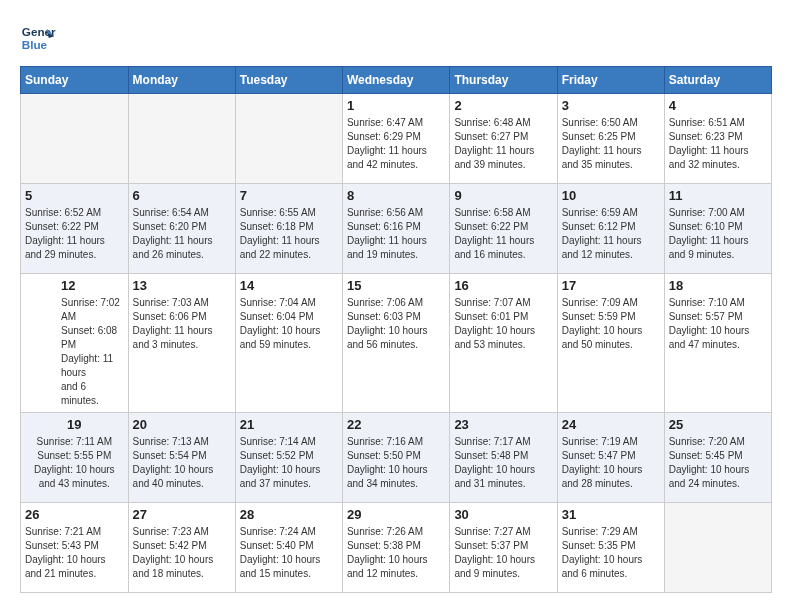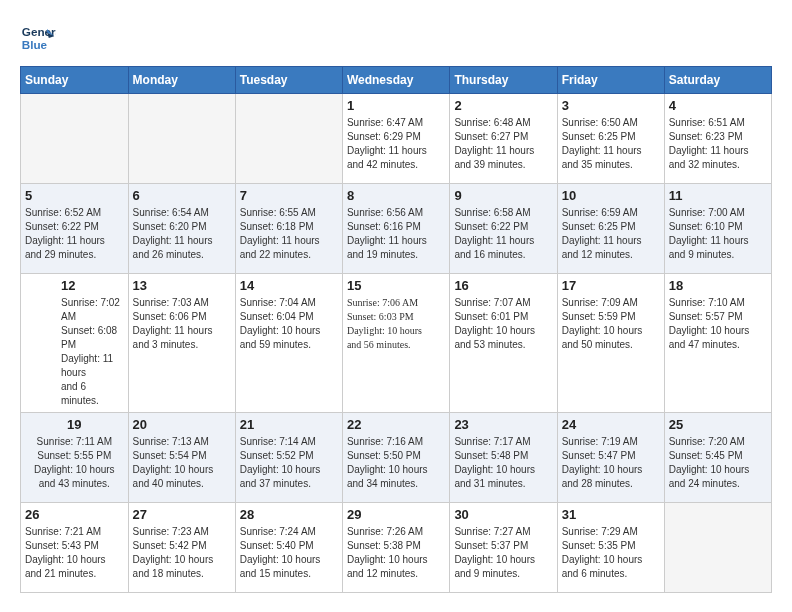--- a/index.html
+++ b/index.html
@@ -175,21 +175,21 @@
         <td style="background: rgb(238, 242, 248);">
           <div class="day-number">9</div>
           <div class="day-info" style="white-space: pre-line;">Sunrise: 6:58 AM
 Sunset: 6:22 PM
 Daylight: 11 hours
 and 16 minutes.</div>
         </td>
         <td style="background: rgb(238, 242, 248);">
           <div class="day-number">10</div>
           <div class="day-info" style="white-space: pre-line;">Sunrise: 6:59 AM
-Sunset: 6:25 PM
+Sunset: 6:12 PM
 Daylight: 11 hours
 and 12 minutes.</div>
         </td>
         <td style="background: rgb(238, 242, 248);">
           <div class="day-number">11</div>
           <div class="day-info" style="white-space: pre-line;">Sunrise: 7:00 AM
 Sunset: 6:10 PM
 Daylight: 11 hours
 and 9 minutes.</div>
         </td>
@@ -211,21 +211,21 @@
         </td>
         <td style="background: rgb(255, 255, 255);">
           <div class="day-number">14</div>
           <div class="day-info" style="white-space: pre-line;">Sunrise: 7:04 AM
 Sunset: 6:04 PM
 Daylight: 10 hours
 and 59 minutes.</div>
         </td>
         <td style="background: rgb(255, 255, 255);">
           <div class="day-number">15</div>
-          <div class="day-info" style="white-space: pre-line; font-family: Liberation Serif, serif;">Sunrise: 7:06 AM
+          <div class="day-info" style="white-space: pre-line;">Sunrise: 7:06 AM
 Sunset: 6:03 PM
 Daylight: 10 hours
 and 56 minutes.</div>
         </td>
         <td style="background: rgb(255, 255, 255);">
           <div class="day-number">16</div>
           <div class="day-info" style="white-space: pre-line;">Sunrise: 7:07 AM
 Sunset: 6:01 PM
 Daylight: 10 hours
 and 53 minutes.</div>

